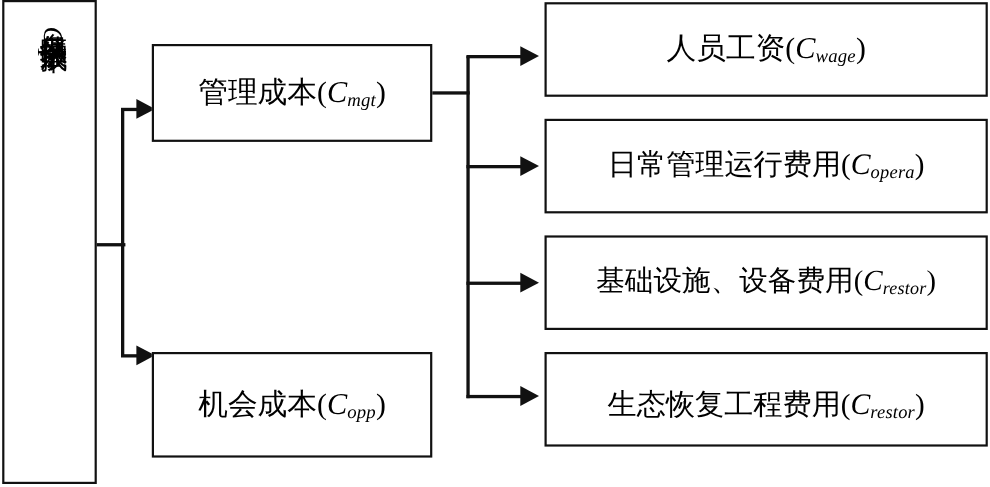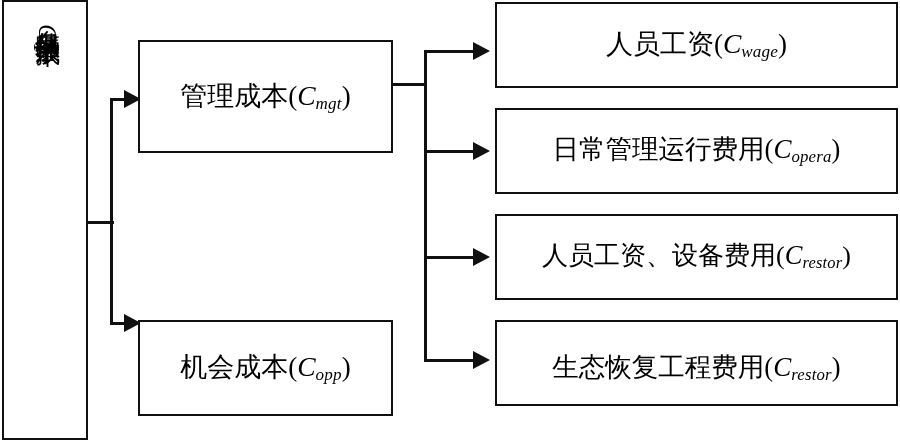--- a/index.html
+++ b/index.html
@@ -46,21 +46,21 @@
   .vtext .sub-root {
     text-orientation: mixed;
     font-style: italic;
   }
 
   
   #mgt-node {
     left: 138px;
     top: 40px;
     width: 255px;
-    height: 113px;
+    height: 89px;
   }
   #opp-node {
     left: 138px;
     top: 320px;
     width: 255px;
     height: 96px;
   }
 
   
   .leaf {
@@ -150,20 +150,20 @@
 
   <div class="node leaf" id="wage-node">
     <div class="label"><span>人员工资(</span><span class="var"><span>C</span><sub>wage</sub></span><span>)</span></div>
   </div>
 
   <div class="node leaf" id="opera-node">
     <div class="label"><span>日常管理运行费用(</span><span class="var"><span>C</span><sub>opera</sub></span><span>)</span></div>
   </div>
 
   <div class="node leaf" id="infras-node">
-    <div class="label"><span>人员工资、设备费用(</span><span class="var"><span>C</span><sub>restor</sub></span><span>)</span></div>
+    <div class="label"><span>基础设施、设备费用(</span><span class="var"><span>C</span><sub>restor</sub></span><span>)</span></div>
   </div>
 
   <div class="node leaf" id="restor-node">
     <div class="label"><span>生态恢复工程费用(</span><span class="var"><span>C</span><sub>restor</sub></span><span>)</span></div>
   </div>
 
 </div>
 
 </body></html>

